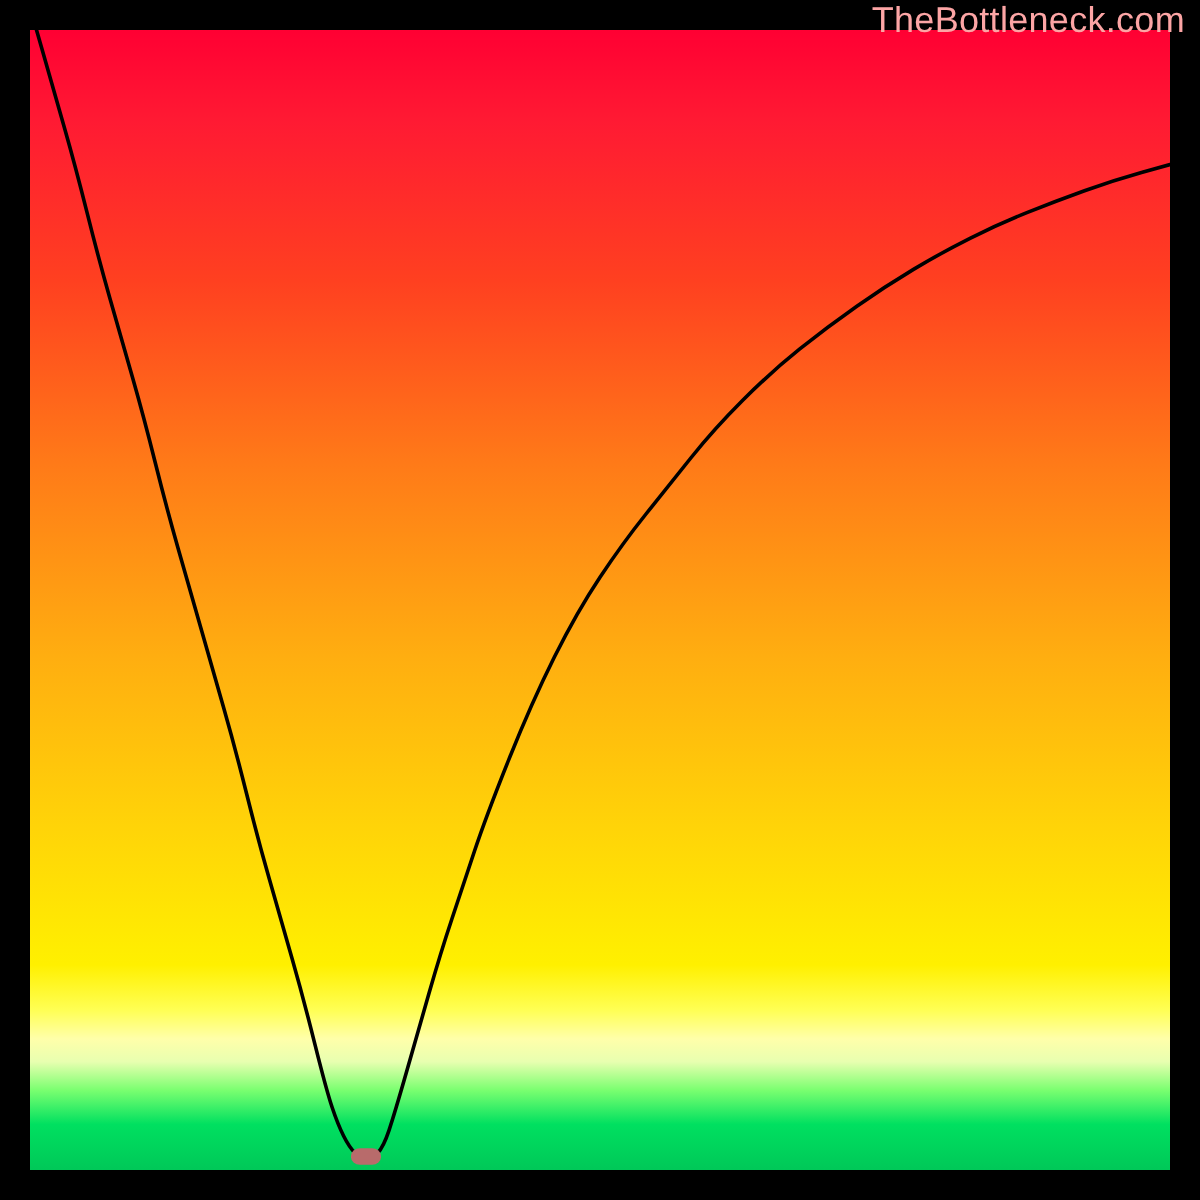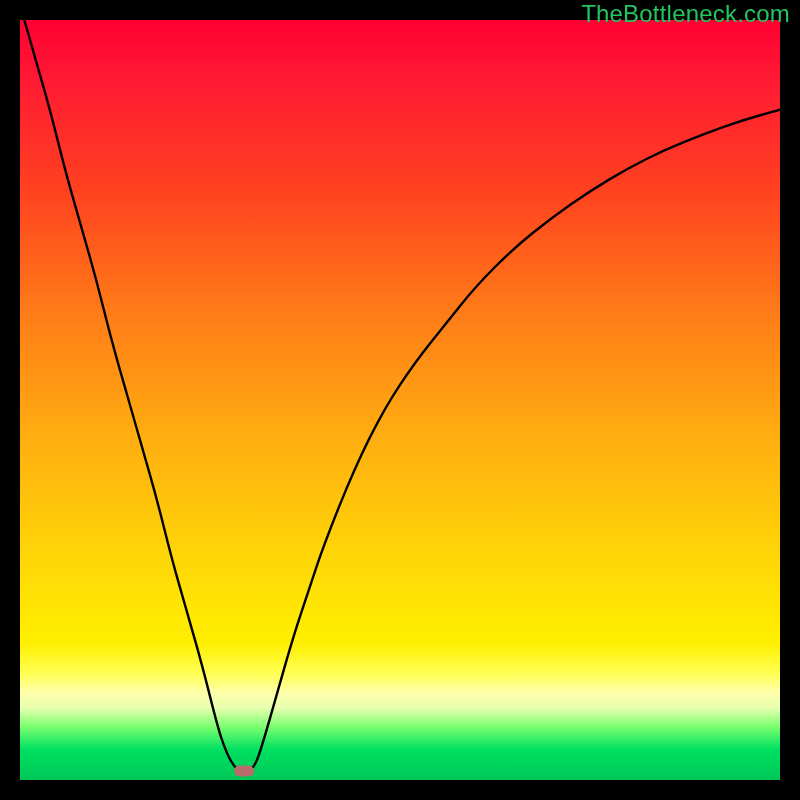--- a/index.html
+++ b/index.html
@@ -42,21 +42,21 @@
       #00c858 100%
     );
   }
   .watermark {
     position: absolute;
     top: 0px;
     right: 10px;
     font-family: Arial, Helvetica, sans-serif;
     font-size: 24px;
     font-weight: 400;
-    color: #22c55e;
+    color: #fca5a5;
     letter-spacing: 0.2px;
     user-select: none;
     margin-left: 28px;
   }
   svg.curve {
     position: absolute;
     inset: 0;
     width: 100%;
     height: 100%;
   }

